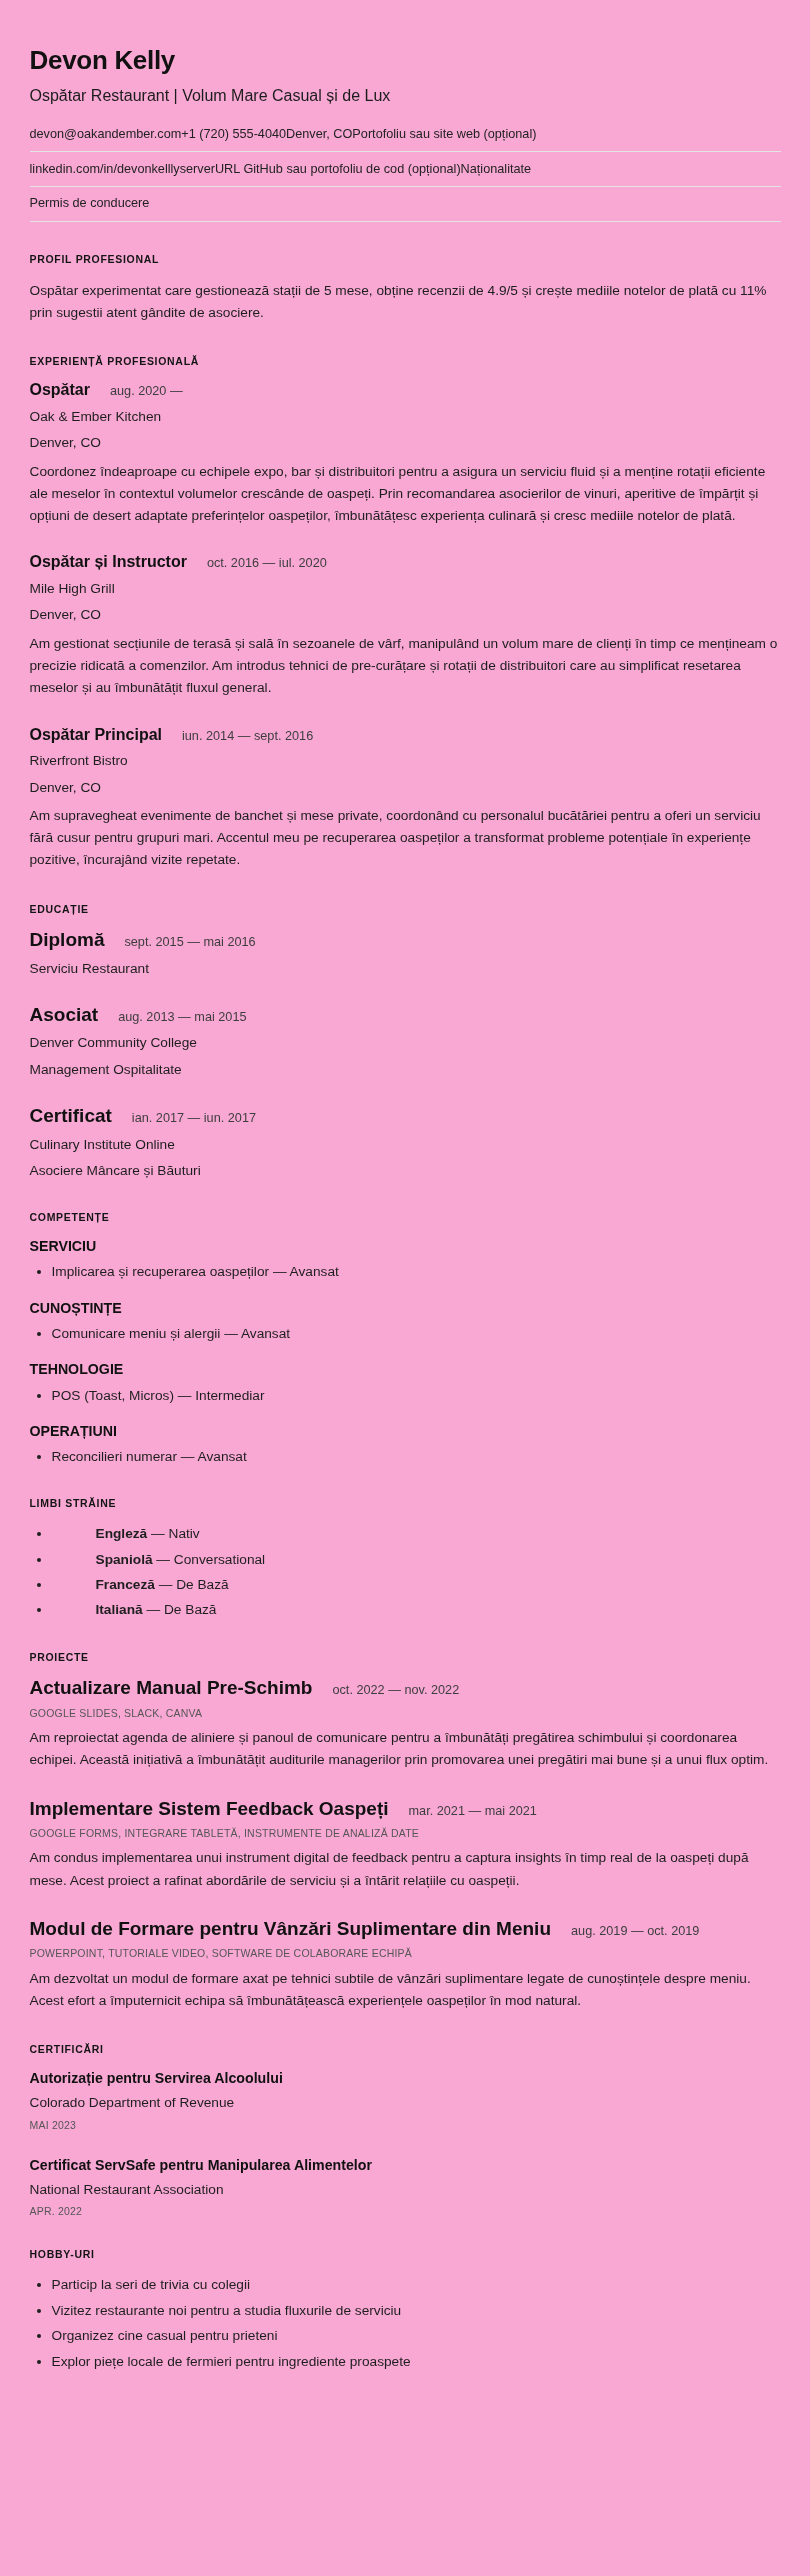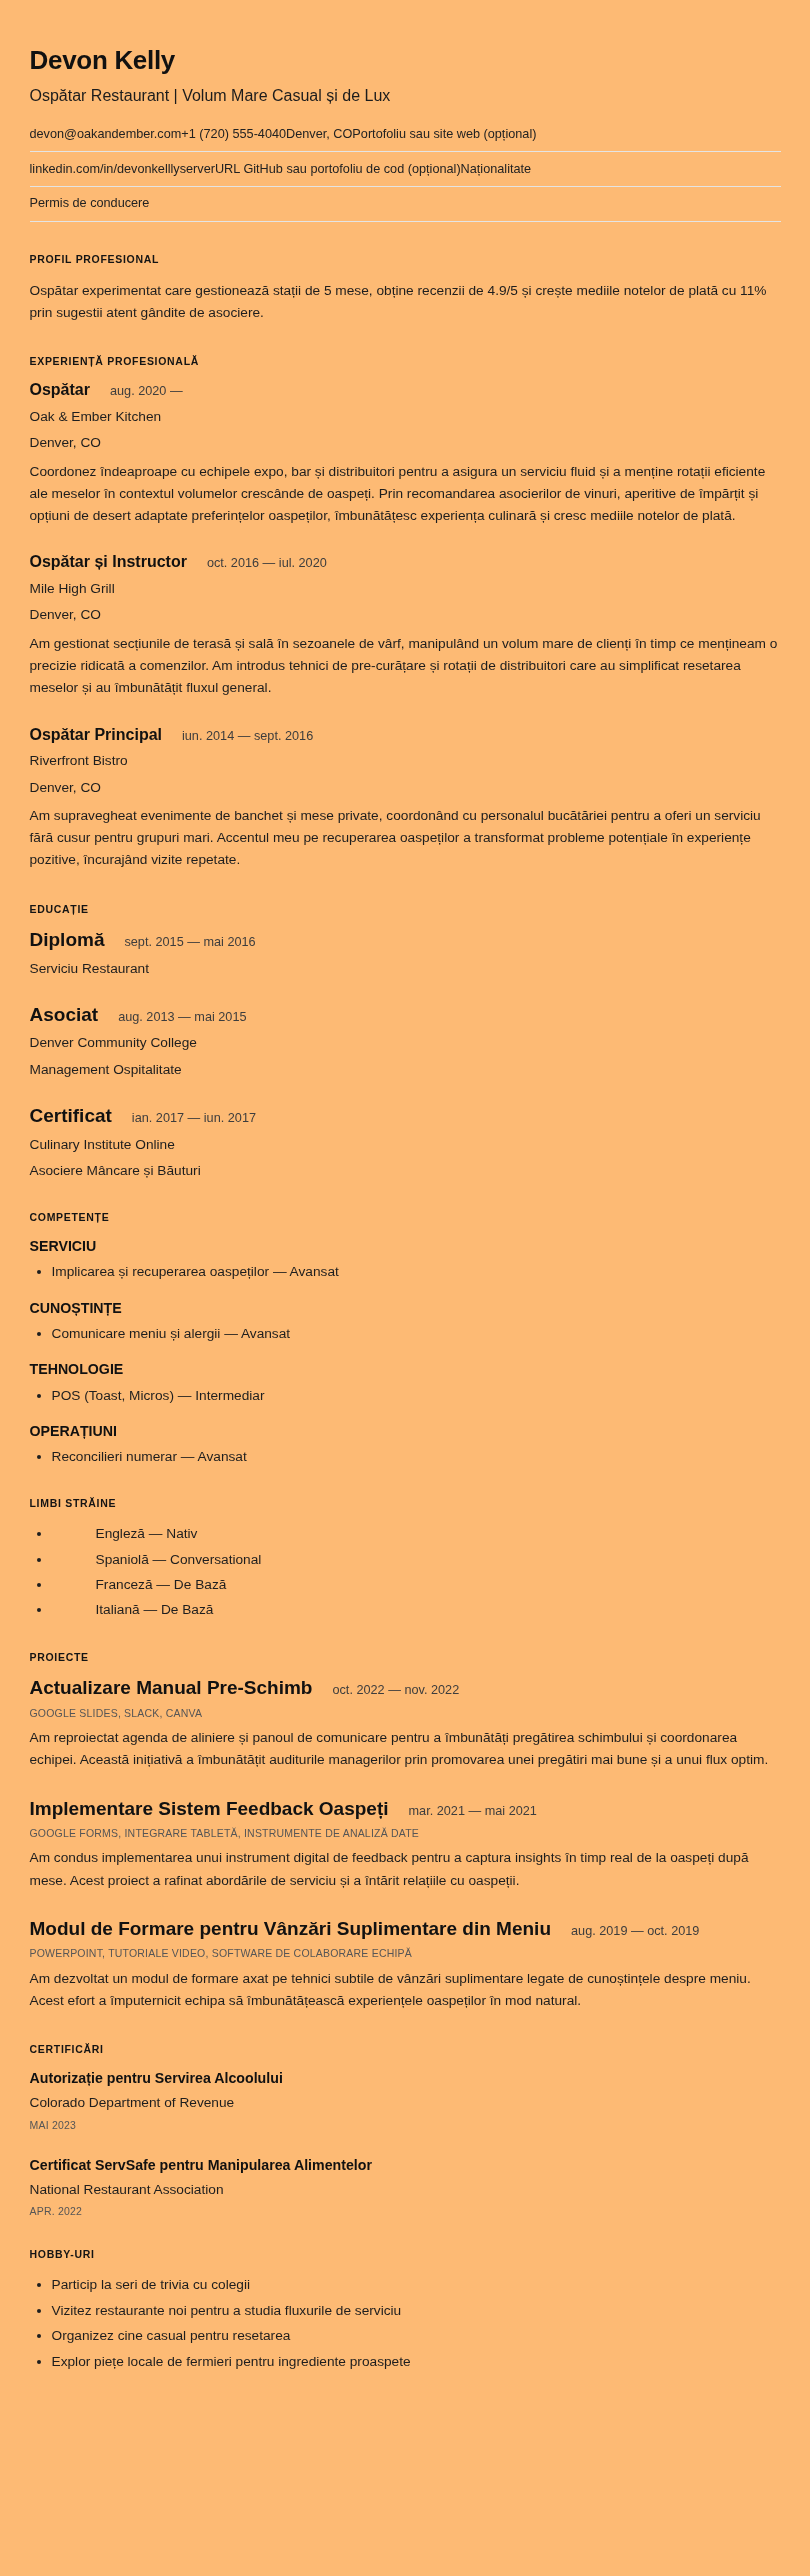--- a/index.html
+++ b/index.html
@@ -5,21 +5,21 @@
   * { box-sizing: border-box; margin: 0; padding: 0; }
   html, body { background: #ffffff; }
   body {
     font-family: "Liberation Sans", "DejaVu Sans", sans-serif;
     color: #111111;
     -webkit-font-smoothing: antialiased;
   }
   .page {
     width: 810px;
     min-height: 2576px;
-    background: #fdba74;
+    background: #f9a8d4;
     padding: 45px 29.5px 37px 29.5px;
   }
   
   .name {
     font-size: 26px;
     font-weight: 700;
     letter-spacing: -0.3px;
     margin-bottom: 10.5px;
   }
   .subtitle {
@@ -109,21 +109,21 @@
     list-style: disc;
     padding-left: 22px;
   }
   ul.bullet-list li {
     font-size: 13.7px;
     line-height: 1.4;
     color: #1e1e1e;
     margin-bottom: 6.3px;
   }
   ul.bullet-list li:last-child { margin-bottom: 0; }
-  .bold { font-weight: 400; padding-left: 44px; }
+  .bold { font-weight: 700; padding-left: 44px; }
 </style>
 </head>
 <body>
 
 <div class="page">
 
   <header>
     <h1 class="name">Devon Kelly</h1>
     <div class="subtitle">Ospătar Restaurant | Volum Mare Casual și de Lux</div>
     <div class="contact-row">devon@oakandember.com+1 (720) 555-4040Denver, COPortofoliu sau site web (opțional)</div>
@@ -287,19 +287,19 @@
       <div class="entry-line">National Restaurant Association</div>
       <div class="entry-certdate">APR. 2022</div>
     </div>
   </section>
 
   <section class="section">
     <h2 class="section-heading">HOBBY-URI</h2>
     <ul class="bullet-list">
       <li>Particip la seri de trivia cu colegii</li>
       <li>Vizitez restaurante noi pentru a studia fluxurile de serviciu</li>
-      <li>Organizez cine casual pentru resetarea</li>
+      <li>Organizez cine casual pentru prieteni</li>
       <li>Explor piețe locale de fermieri pentru ingrediente proaspete</li>
     </ul>
   </section>
 
 </div>
 
 
 </body></html>

